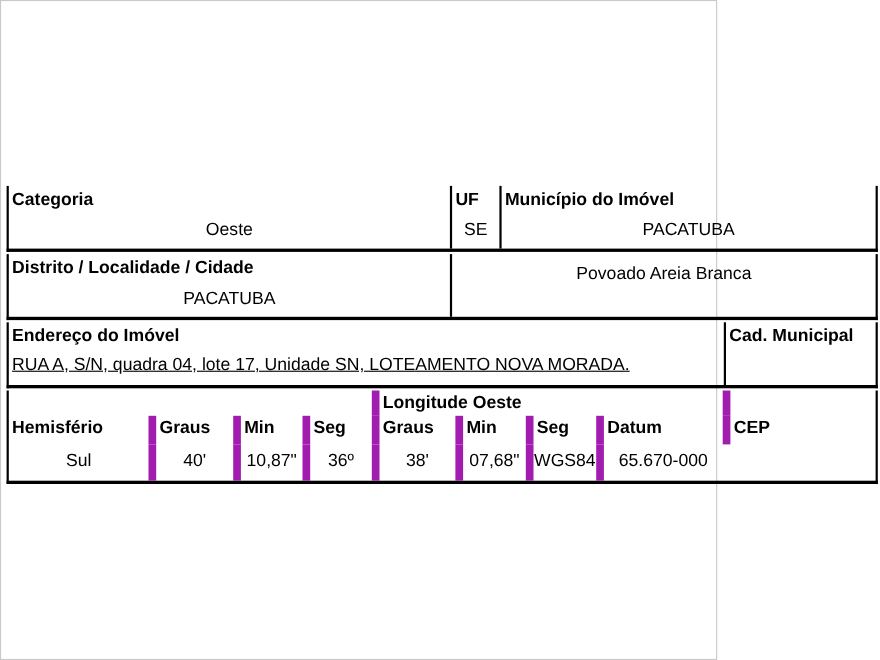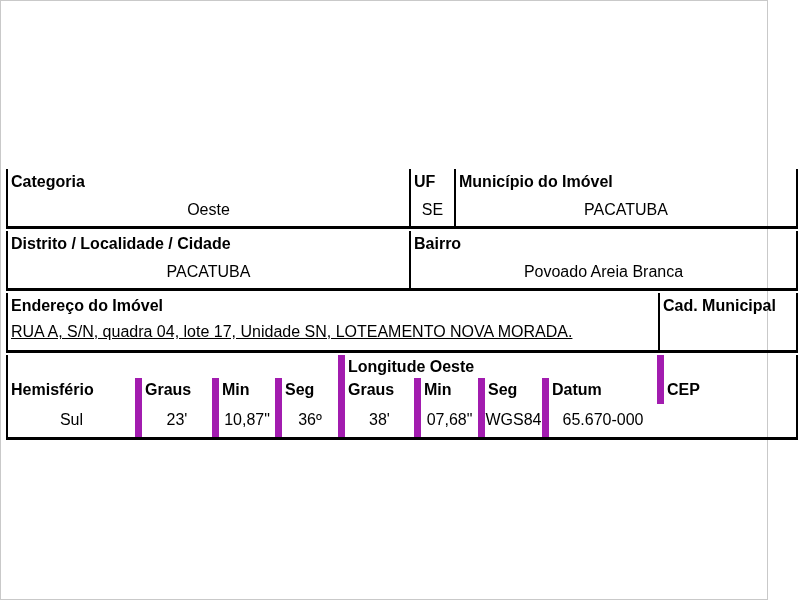--- a/index.html
+++ b/index.html
@@ -5,21 +5,21 @@
   * { margin: 0; padding: 0; box-sizing: border-box; }
   html, body { background: #fff; }
   body {
     width: 800px; height: 600px;
     font-family: "Liberation Sans", sans-serif;
     color: #000;
     position: relative;
   }
   .page {
     position: absolute; top: 0; left: 0;
-    width: 768px; height: 600px;
+    width: 652px; height: 600px;
     background: #ffffff;
     border: 1px solid #c9c9c9;
     padding-left: 41px;
   }
   .form {
     position: absolute;
     top: 168px; left: 5px;
     width: 792px;
   }
   
@@ -102,21 +102,20 @@
         <div class="val">PACATUBA</div>
       </div>
     </div>
 
     <div class="section">
       <div class="cell c-distrito">
         <div class="lbl">Distrito / Localidade / Cidade</div>
         <div class="val">PACATUBA</div>
       </div>
       <div class="cell c-bairro">
-        <div class="lbl">Bairro</div>
         <div class="val">Povoado Areia Branca</div>
       </div>
     </div>
 
     <div class="section">
       <div class="cell c-endereco">
         <div class="lbl">Endereço do Imóvel</div>
         <div class="val left">RUA A, S/N, quadra 04, lote 17, Unidade SN, LOTEAMENTO NOVA MORADA.</div>
       </div>
       <div class="cell c-cadmun">
@@ -135,21 +134,21 @@
       <div class="g-lbl bL">Graus</div>
       <div class="g-lbl bL">Min</div>
       <div class="g-lbl bL">Seg</div>
       <div class="g-lbl bL">Graus</div>
       <div class="g-lbl bL">Min</div>
       <div class="g-lbl bL">Seg</div>
       <div class="g-lbl bL">Datum</div>
       <div class="g-lbl bL">CEP</div>
 
       <div class="g-val">Sul</div>
-      <div class="g-val bL">23'</div>
+      <div class="g-val bL">40'</div>
       <div class="g-val bL">10,87"</div>
       <div class="g-val bL">36º</div>
       <div class="g-val bL">38'</div>
       <div class="g-val bL">07,68"</div>
       <div class="g-val bL">WGS84</div>
       <div class="g-val bL">65.670-000</div>
     </div>
 
   </div>
 </div>

